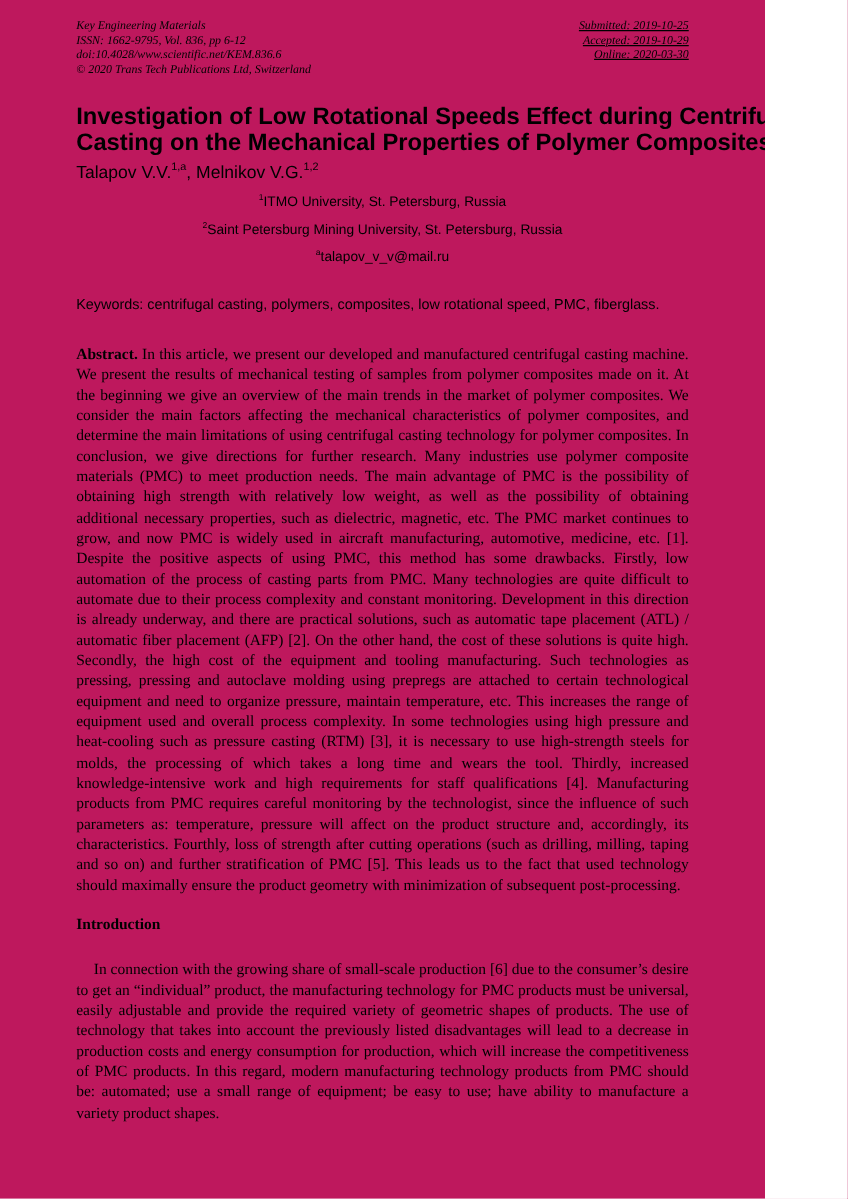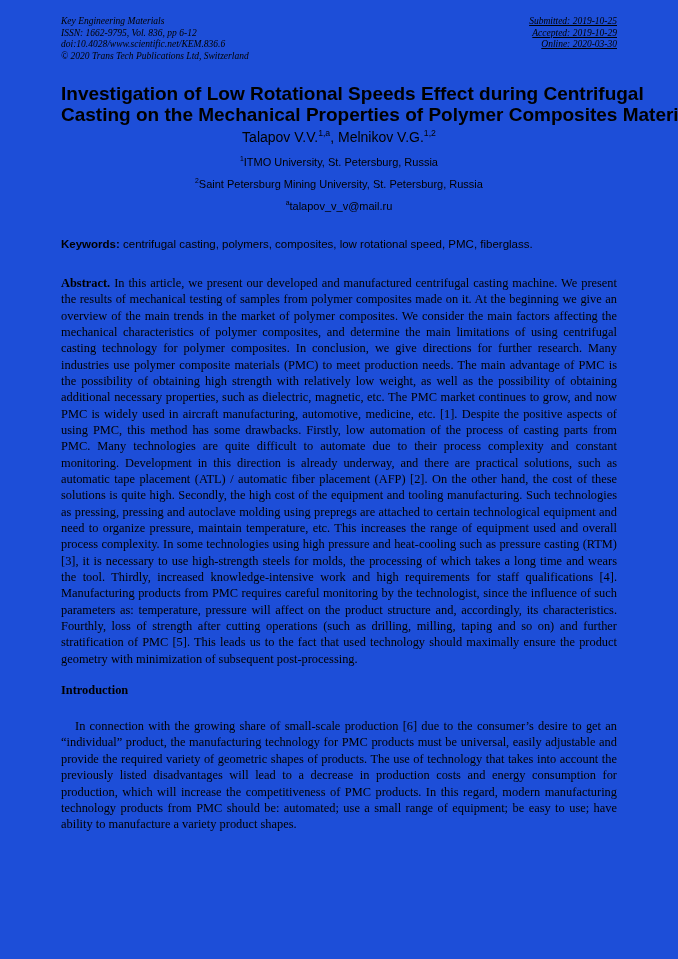--- a/index.html
+++ b/index.html
@@ -1,21 +1,21 @@
 <!DOCTYPE html>
 <html><head>
 <meta charset="utf-8">
 <style>
   html, body { margin: 0; padding: 0; background: #ffffff; }
   .page {
     position: relative;
-    width: 678px;
+    width: 612px;
     height: 959px;
     box-sizing: border-box;
-    background: #1d4ed8;
+    background: #be185d;
     color: #000000;
     padding: 16px 61px 0 61px;
     overflow: hidden;
   }
   .journal-header {
     display: flex;
     justify-content: space-between;
     font: italic 9.5px/11.6px "Liberation Serif", serif;
     color: #000000;
   }
@@ -26,37 +26,37 @@
     font-weight: bold;
     font-size: 19px;
     line-height: 21px;
     text-align: center;
     color: #000000;
   }
   .paper-title .tline { display: block; white-space: nowrap; }
   .authors {
     margin-top: 3px;
     font: 14px/19px "Liberation Sans", sans-serif;
-    text-align: center;
+    text-align: left;
   }
   .authors sup, .affiliation sup, .email sup {
     font-size: 62%;
     line-height: 0;
   }
   .affiliation, .email {
     margin-top: 9px;
     font: 11px/13px "Liberation Sans", sans-serif;
     text-align: center;
   }
   .keywords {
     margin: 24px 0 0 0;
     font: 11.5px/14.5px "Liberation Sans", sans-serif;
     text-align: left;
   }
-  .keywords .kw-label { font-weight: bold; }
+  .keywords .kw-label { font-weight: normal; }
   .abstract, .body-par {
     margin: 23px 0 0 0;
     font: 12.4px/16.35px "Liberation Serif", serif;
     text-align: justify;
     color: #000000;
   }
   .abstract .ab-label { font-weight: bold; }
   .section-heading {
     margin: 15px 0 0 0;
     font-family: Liberation Serif, serif;

